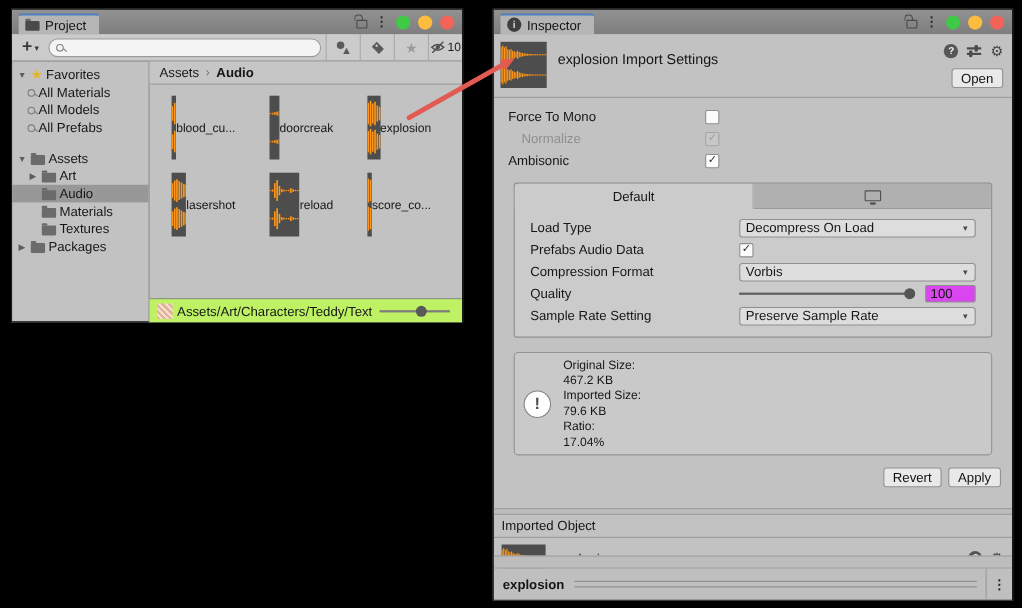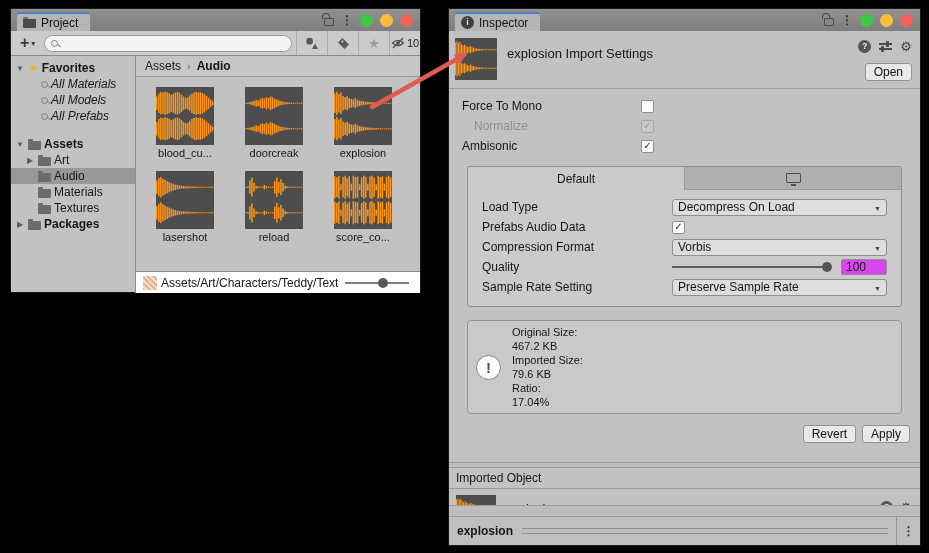--- a/index.html
+++ b/index.html
@@ -36,39 +36,39 @@
   .mag { width:7px; height:7px; border:1.4px solid #7e7e7e; border-radius:50%; position:relative; flex-shrink:0; }
   .mag::after { content:""; position:absolute; width:4px; height:1.4px; background:#7e7e7e; right:-3.5px; bottom:-1px; transform:rotate(40deg); }
   .tbtn { width:31px; height:100%; display:flex; align-items:center; justify-content:center; border-left:1px solid #aaa; gap:1px; }
   .hiddennum { font-size:11px; color:#222; }
 
   
   .pbody { display:flex; height:237px; }
   .sidebar { width:125px; border-right:1px solid #8d8d8d; padding-top:4px; font-size:12px; flex-shrink:0; }
   .trow { display:flex; align-items:center; height:16px; gap:3px; padding-left:4px; white-space:nowrap; }
   .trow.sel { background:#989898; }
-  .trow .b { font-weight:bold; }
+  .trow .b { font-weight:normal; }
   .caret { width:10px; font-size:8px; color:#5d5d5d; text-align:center; flex-shrink:0; }
   .caret.blank { visibility:hidden; }
   .fold { width:13px; height:9px; background:#6b6b6b; border-radius:1px; position:relative; margin-top:2px; flex-shrink:0; }
   .fold::before { content:""; position:absolute; top:-2px; left:0; width:5px; height:2px; background:#6b6b6b; border-radius:1px 1px 0 0; }
   .star { color:#e7b421; font-size:12px; line-height:1; }
   .gapline { height:12px; }
-  .sub { padding-left:30px;font-style:italic; }
+  .sub { padding-left:14px; }
 
   .content { flex:1; display:flex; flex-direction:column; min-width:0; }
   .crumbs { height:21px; border-bottom:1px solid #9a9a9a; background:#c6c6c6; display:flex; align-items:center; padding:0 9px; gap:6px; font-size:12px; }
   .crumbsep { color:#6e6e6e; font-size:11px; }
   .crumb-cur { font-weight:bold; }
   .grid { flex:1; padding:10px 0 0 20px; display:flex; flex-wrap:wrap; gap:12px 31px; align-content:flex-start; }
-  .tile { width:58px; display:flex; flex-direction:column; align-items:center; }
+  .tile { width:58px; display:flex; flex-direction:row; align-items:center; }
   .thumb { width:58px; height:58px; background:#4d4d4d; overflow:hidden; }
   .thumb svg { display:block; }
   .tlabel { font-size:11px; margin-top:2px; white-space:nowrap; }
-  .pfooter { height:22px; border-top:1px solid #8a8a8a; background:#ffffff; display:flex; align-items:center; padding:0 7px; gap:4px; font-size:12px; }
+  .pfooter { height:22px; border-top:1px solid #8a8a8a; background:#bef264; display:flex; align-items:center; padding:0 7px; gap:4px; font-size:12px; }
   .texicon { width:14px; height:14px; flex-shrink:0;
              background:repeating-linear-gradient(45deg,#e2b29c 0 2px,#f4e0cd 2px 4px); border-radius:1px; }
   .zslider { width:64px; height:2px; background:#7c7c7c; position:relative; margin-left:auto; margin-right:4px; flex-shrink:0; }
   .zknob { position:absolute; left:52%; top:-4px; width:10px; height:10px; border-radius:50%; background:#595959; }
 
   
   .infoi { width:13px; height:13px; border-radius:50%; background:#3f3f3f; color:#ddd; font-size:9px; font-weight:bold;
            display:flex; align-items:center; justify-content:center; line-height:1; }
   .ihdr { position:relative; height:58px; border-bottom:1px solid #9c9c9c; padding:7px 6px; display:flex; gap:10px; }
   .ithumb { width:42px; height:42px; background:#4d4d4d; overflow:hidden; flex-shrink:0; }

